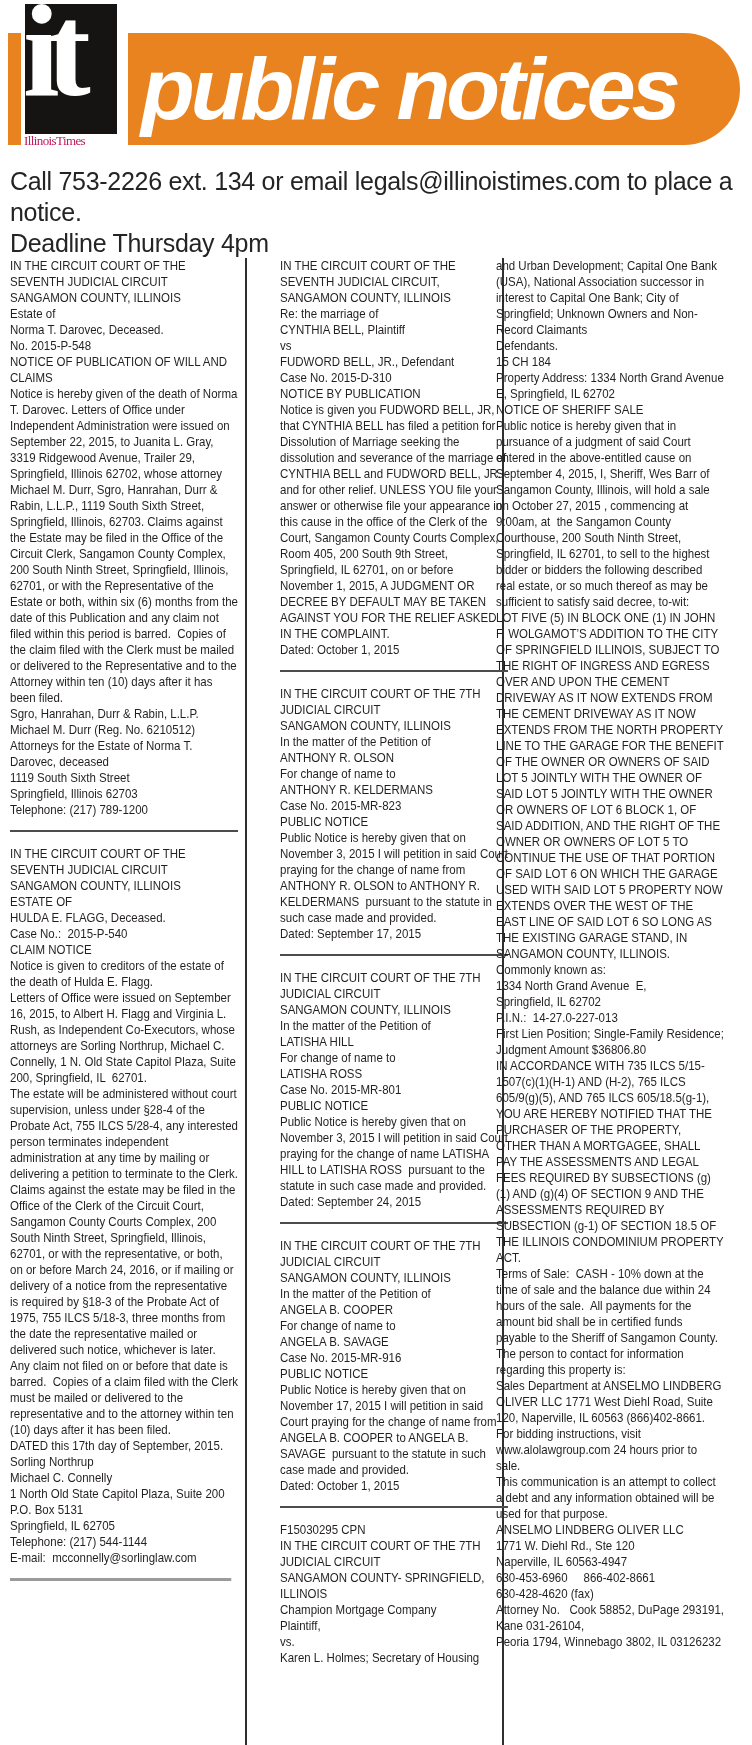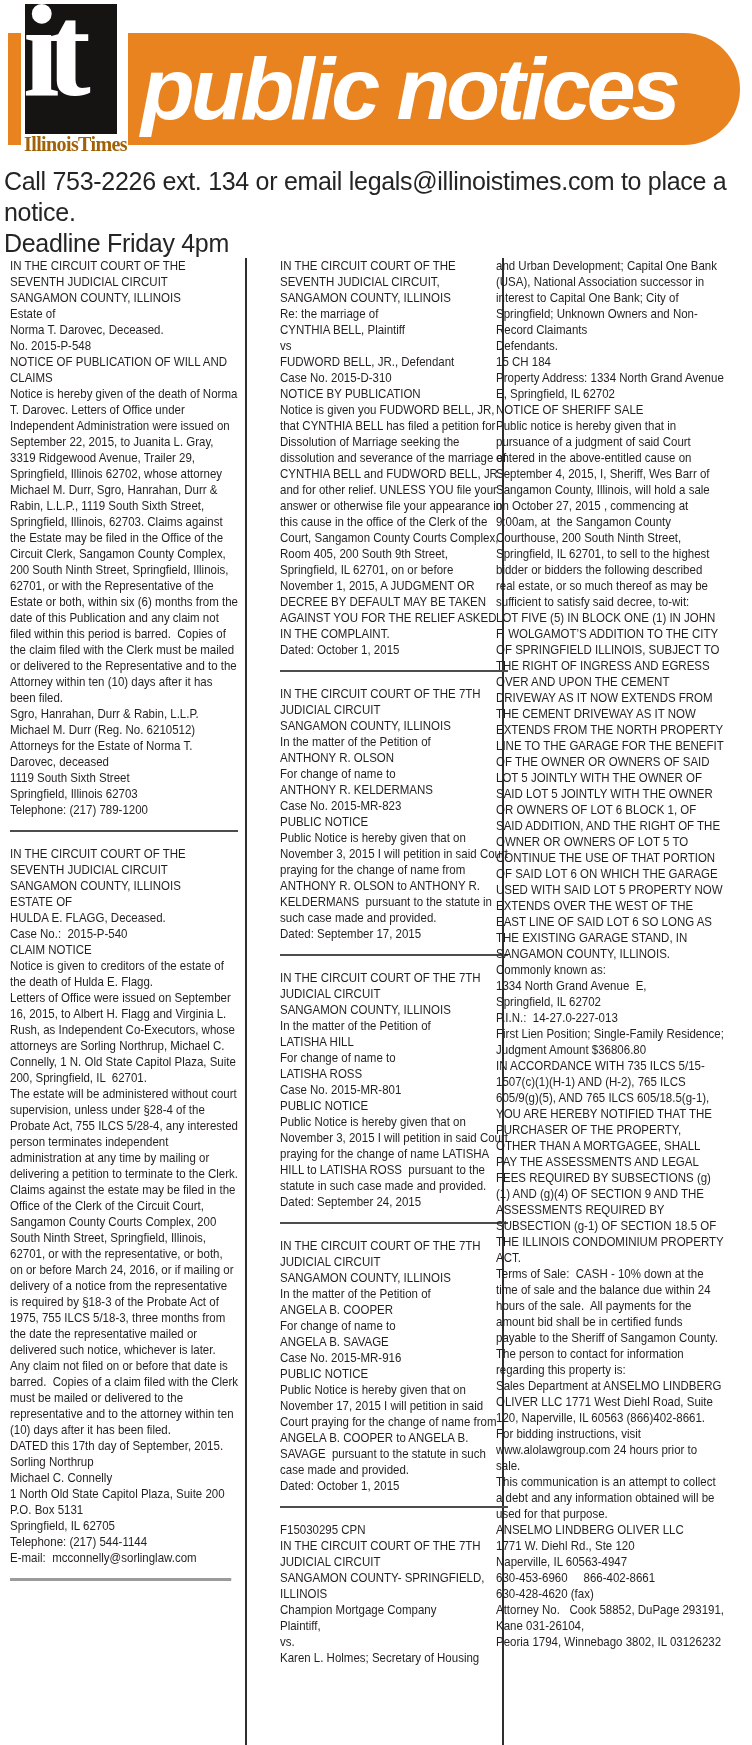--- a/index.html
+++ b/index.html
@@ -17,33 +17,33 @@
   }
   .logo-it {
     position:absolute; left:-2px; top:-26px;
     font-family:"Liberation Serif","DejaVu Serif",serif;
     font-weight:bold; font-size:132px; line-height:1.1;
     color:#ffffff; letter-spacing:-13px;
   }
   .logo-word {
     position:absolute; left:24px; top:133px; width:96px;
     font-family:"Liberation Serif","DejaVu Serif",serif;
-    font-weight:bold; font-size:20px; letter-spacing:-0.6px; color:#a16207;
+    font-weight:normal; font-size:13px; letter-spacing:-0.6px; color:#be185d;
     white-space:nowrap;
   }
   .banner {
     position:absolute; left:128px; top:33px; width:612px; height:112px;
     background:#e9831f; border-radius:0 56px 56px 0;font-style:italic;
   }
   .banner-title {
     position:absolute; left:13px; top:-14px;
     color:#ffffff; font-weight:bold; font-size:88px; line-height:140px;
     letter-spacing:-4px; white-space:nowrap;
   }
-  .tagline { position:absolute; left:4px; top:166px; font-size:25px; line-height:31px; color:#242424; letter-spacing:-0.3px; }
+  .tagline { position:absolute; left:10px; top:166px; font-size:25px; line-height:31px; color:#242424; letter-spacing:-0.3px; }
   
   .cols { position:absolute; top:250px; left:0; width:752px; height:1495px;margin-top:8px; }
   .vrule { position:absolute; top:0; width:2px; height:1495px; background:#2f2f2f; }
   .vrule.r1 { left:245px; }
   .vrule.r2 { left:502px; }
   .col { position:absolute; top:0; width:228px; height:1495px; overflow:hidden; }
   .col.c0 { left:10px; }
   .col.c1 { left:280px; }
   .col.c2 { left:496px; }
   .col-inner { width:268px; transform:scaleX(0.851); transform-origin:0 0; }
@@ -61,21 +61,21 @@
     <div class="accent-bar" style="background: rgb(233, 131, 31);"></div>
     <div class="logo-box">
       <div class="logo-it">it</div>
     </div>
     <div class="logo-word">IllinoisTimes</div>
     <div class="banner" style="background: rgb(233, 131, 31);">
       <div class="banner-title">public notices</div>
     </div>
     <div class="tagline">
       <div>Call 753-2226 ext. 134 or email legals@illinoistimes.com to place a notice.</div>
-      <div>Deadline Friday 4pm</div>
+      <div>Deadline Thursday 4pm</div>
     </div>
   </div>
 
   <div class="cols">
     <div class="vrule r1"></div>
     <div class="vrule r2"></div>
     <div class="col c0">
         <div class="col-inner">
           <div class="notice">
             <div class="line">IN THE CIRCUIT COURT OF THE SEVENTH JUDICIAL CIRCUIT</div>

